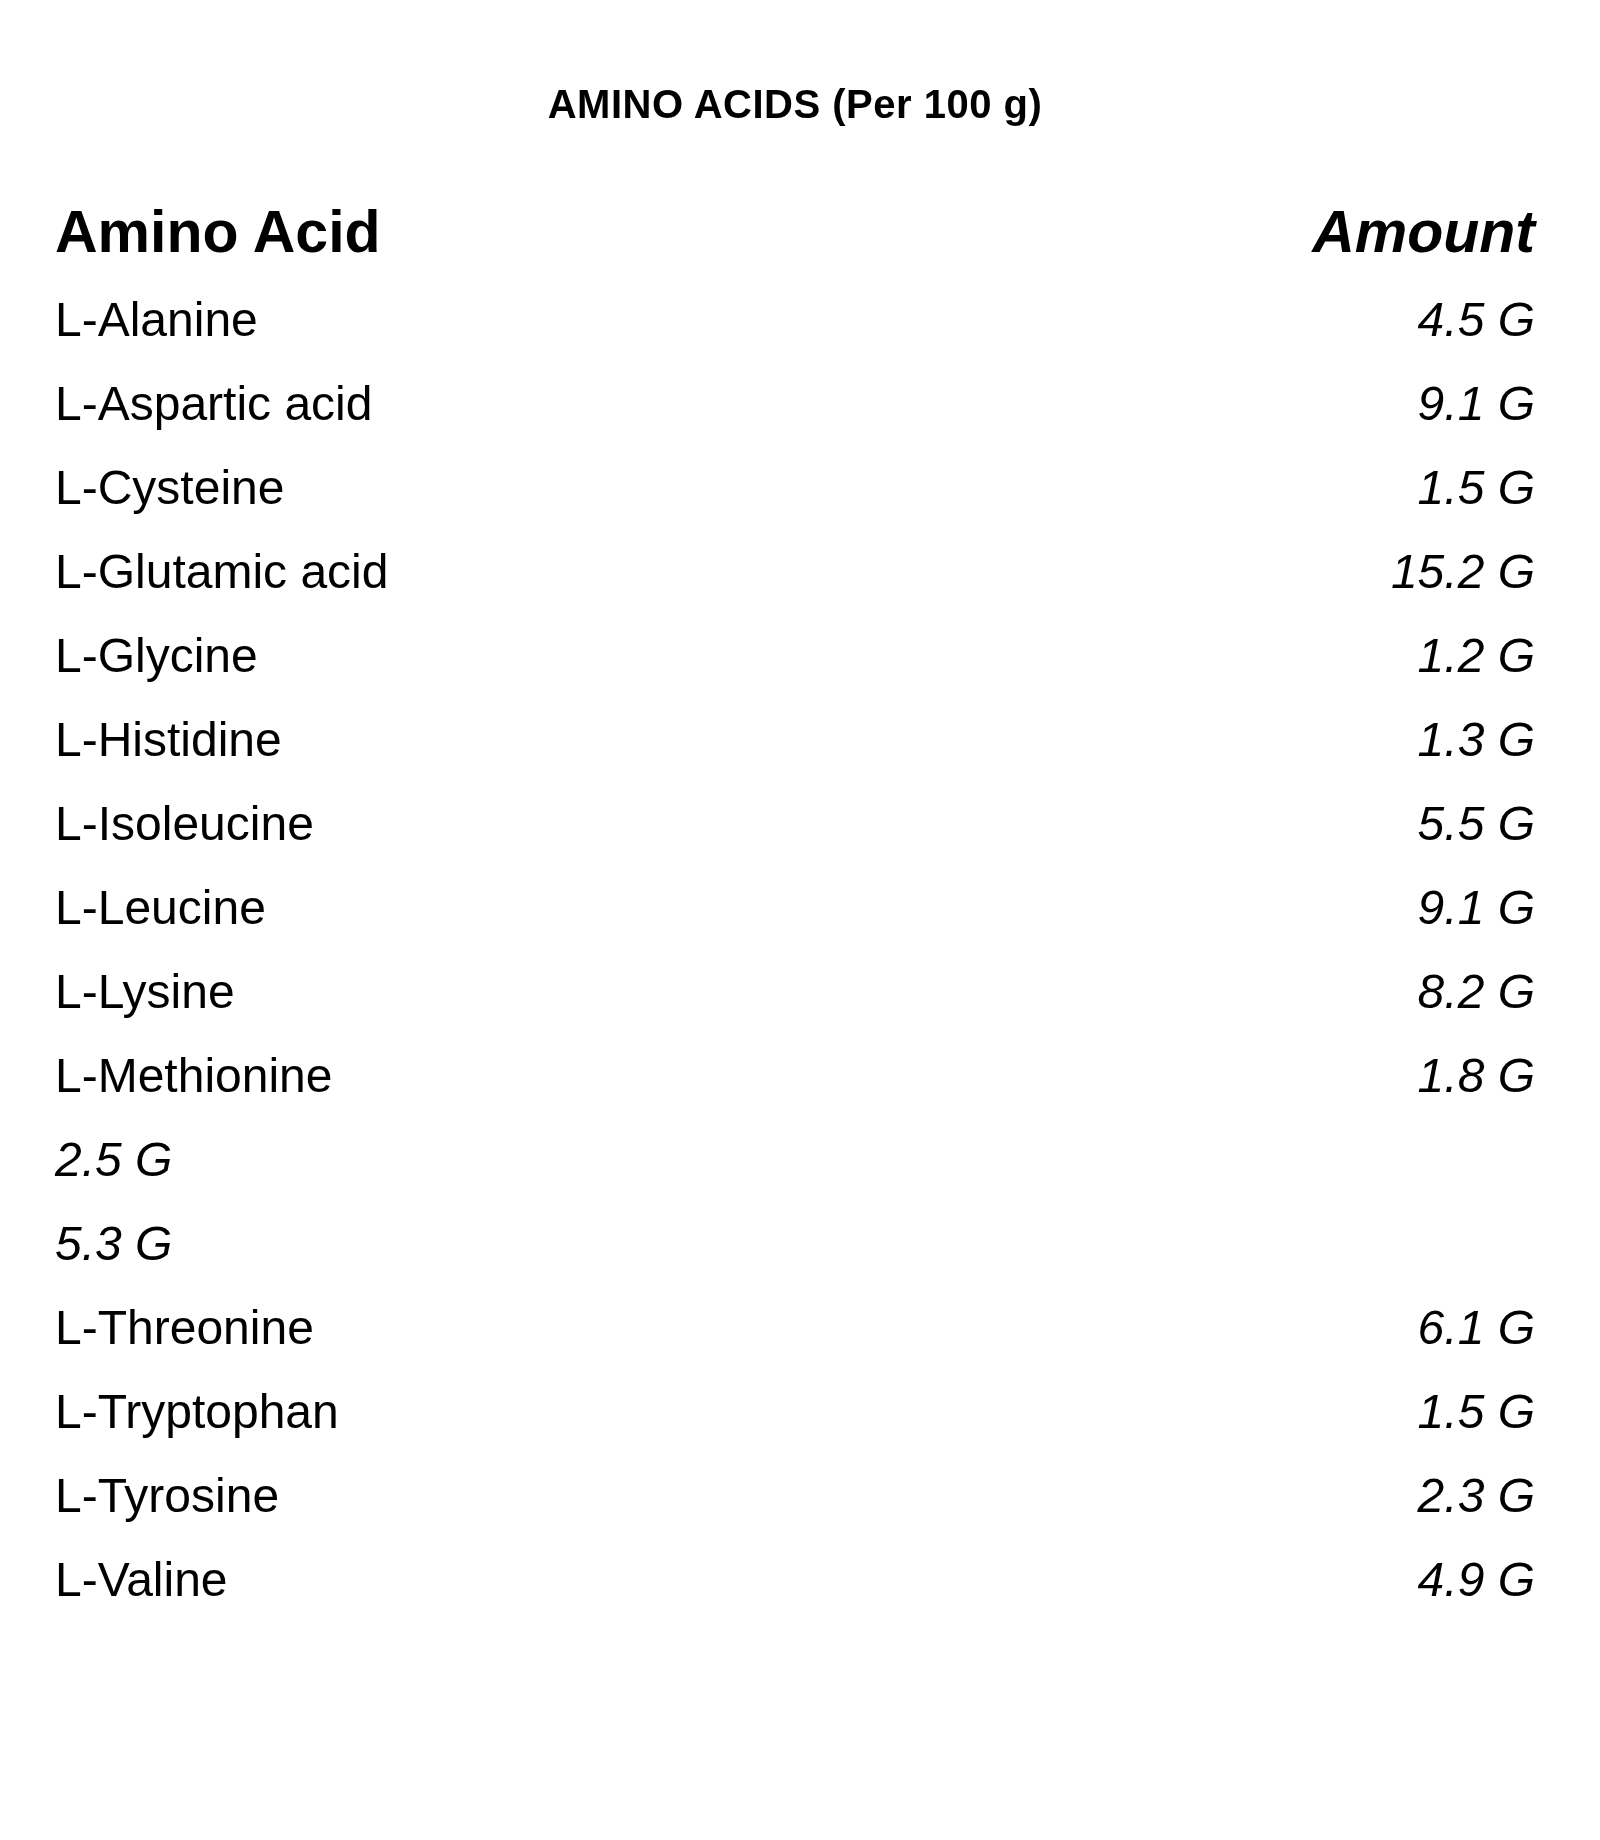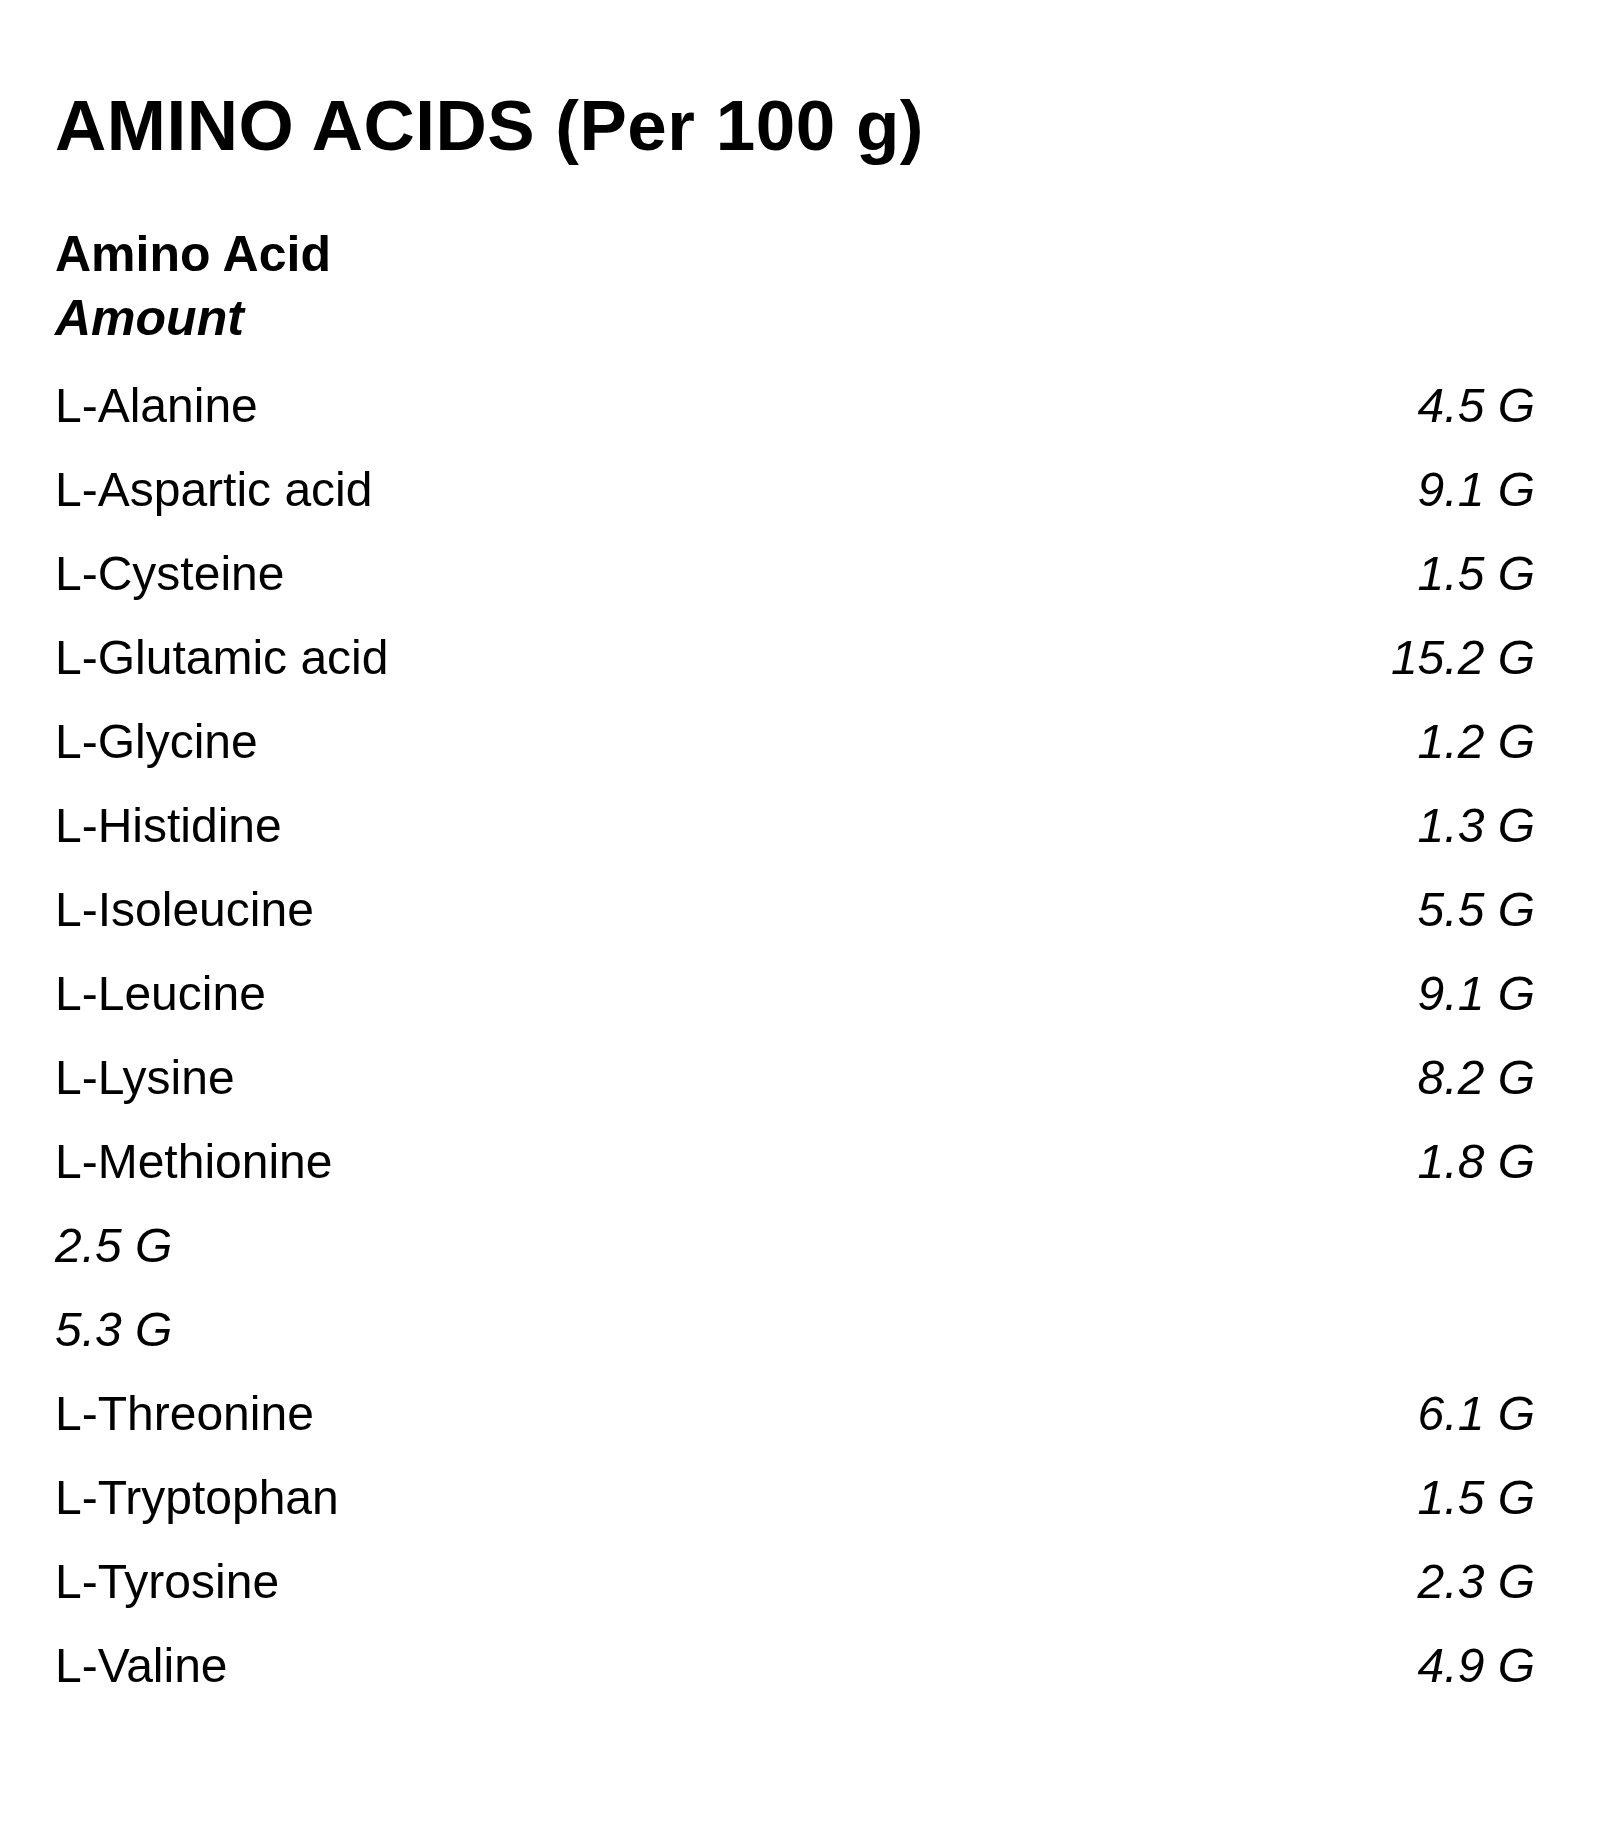--- a/index.html
+++ b/index.html
@@ -15,36 +15,35 @@
     overflow: hidden;
   }
   .page {
     box-sizing: border-box;
     width: 1600px;
     height: 1840px;
     padding-left: 55px;
     padding-right: 65px;
   }
   .title {
-    padding-top: 94px;
-    text-align: left;
+    padding-top: 72px;
+    text-align: center;
     font-weight: bold;
-    font-size: 71px;
+    font-size: 40px;
     line-height: 64px;
     letter-spacing: 0.5px;
   }
   .header-row {
     display: flex;
     justify-content: space-between;
     align-items: baseline;
     margin-top: 64px;
     font-weight: bold;
-    font-size: 50px;
+    font-size: 59px;
     line-height: 64px;
-    flex-direction: column;
   }
   .table-body {
     margin-top: 14px;
   }
   .row {
     display: flex;
     justify-content: space-between;
     align-items: baseline;
     font-size: 48px;
     line-height: 84px;

